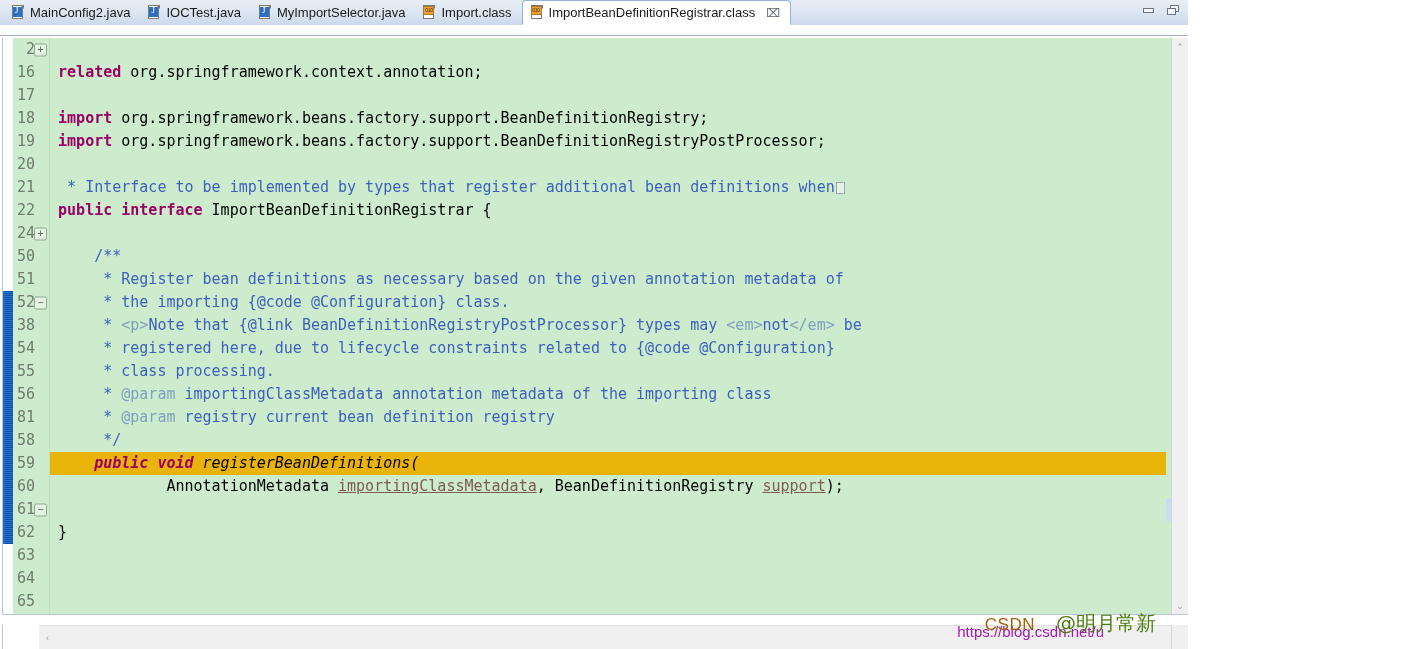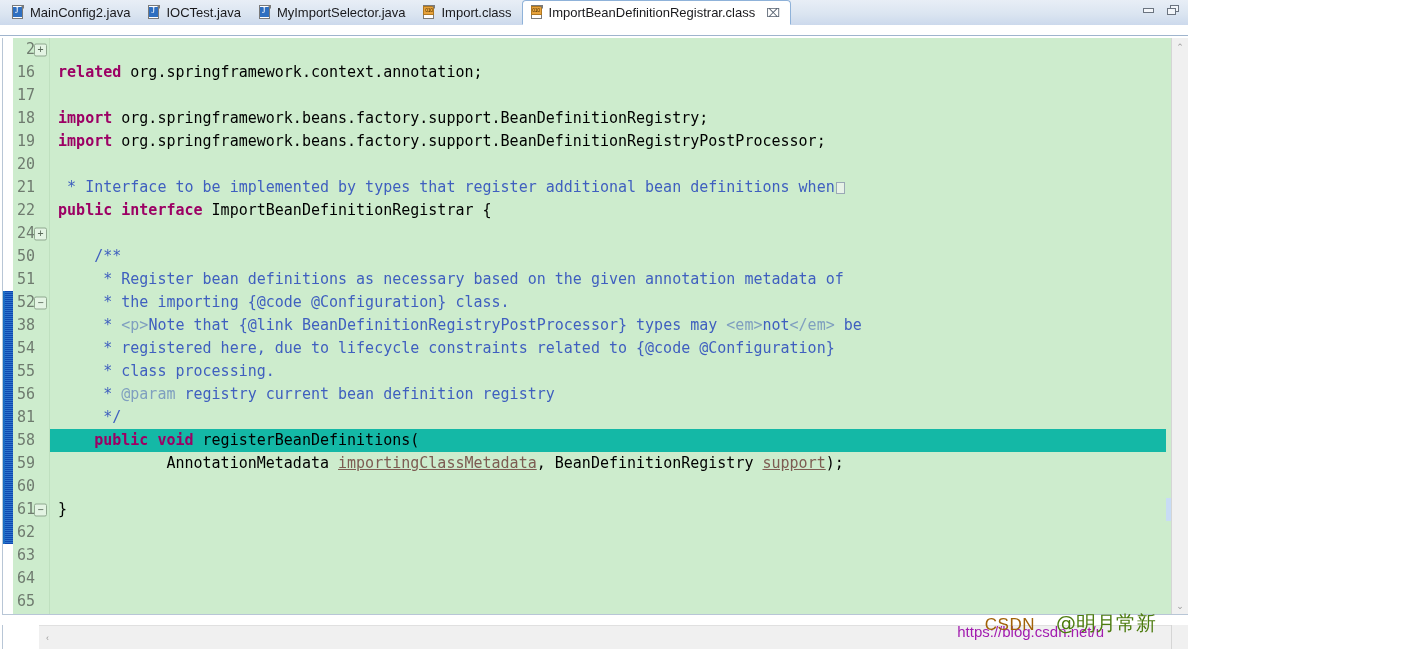--- a/index.html
+++ b/index.html
@@ -172,21 +172,22 @@
     font-size:15px;
     position:relative;
     overflow:hidden;
     min-width:0;
   }
   .code .line{
     height:23px;line-height:23px;white-space:pre;padding-left:8px;
     color:#000000;
   }
   .code .line.current{
-    background:#14b8a6;
+    background:#eab308;
+    font-style:italic;
   }
   .kw{color:#9c0064;font-weight:bold;}
   .cmt{color:#3f5fbf;}
   .cmt-tag{color:#7f9fbf;}
   .plain{color:#000000;}
   .param{color:#7d5c52;text-decoration:underline;}
   .fold-box{
     display:inline-block;width:9px;height:12px;vertical-align:-2px;
     border:1px solid #9aa8b5;background:#e7f2e7;box-sizing:border-box;
     margin-left:1px;
@@ -354,20 +355,21 @@
             <div class="line"></div>
             <div class="line"><span class="cmt"> * Interface to be implemented by types that register additional bean definitions when</span><span class="fold-box"></span></div>
             <div class="line"><span class="kw">public interface</span><span class="plain"> ImportBeanDefinitionRegistrar {</span></div>
             <div class="line"></div>
             <div class="line"><span class="cmt">    /**</span></div>
             <div class="line"><span class="cmt">     * Register bean definitions as necessary based on the given annotation metadata of</span></div>
             <div class="line"><span class="cmt">     * the importing {@code @Configuration} class.</span></div>
             <div class="line"><span class="cmt">     * </span><span class="cmt-tag">&lt;p&gt;</span><span class="cmt">Note that {@link BeanDefinitionRegistryPostProcessor} types may </span><span class="cmt-tag">&lt;em&gt;</span><span class="cmt">not</span><span class="cmt-tag">&lt;/em&gt;</span><span class="cmt"> be</span></div>
             <div class="line"><span class="cmt">     * registered here, due to lifecycle constraints related to {@code @Configuration}</span></div>
             <div class="line"><span class="cmt">     * class processing.</span></div>
+            <div class="line"><span class="cmt">     * </span><span class="cmt-tag">@param</span><span class="cmt"> importingClassMetadata annotation metadata of the importing class</span></div>
             <div class="line"><span class="cmt">     * </span><span class="cmt-tag">@param</span><span class="cmt"> registry current bean definition registry</span></div>
             <div class="line"><span class="cmt">     */</span></div>
             <div class="line current"><span class="kw">    public void</span><span class="plain"> registerBeanDefinitions(</span></div>
             <div class="line"><span class="plain">            AnnotationMetadata </span><span class="param">importingClassMetadata</span><span class="plain">, BeanDefinitionRegistry </span><span class="param">support</span><span class="plain">);</span></div>
             <div class="line"></div>
             <div class="line"><span class="plain">}</span></div>
             <div class="line"></div>
           </div>
 
         <div class="ruler">

